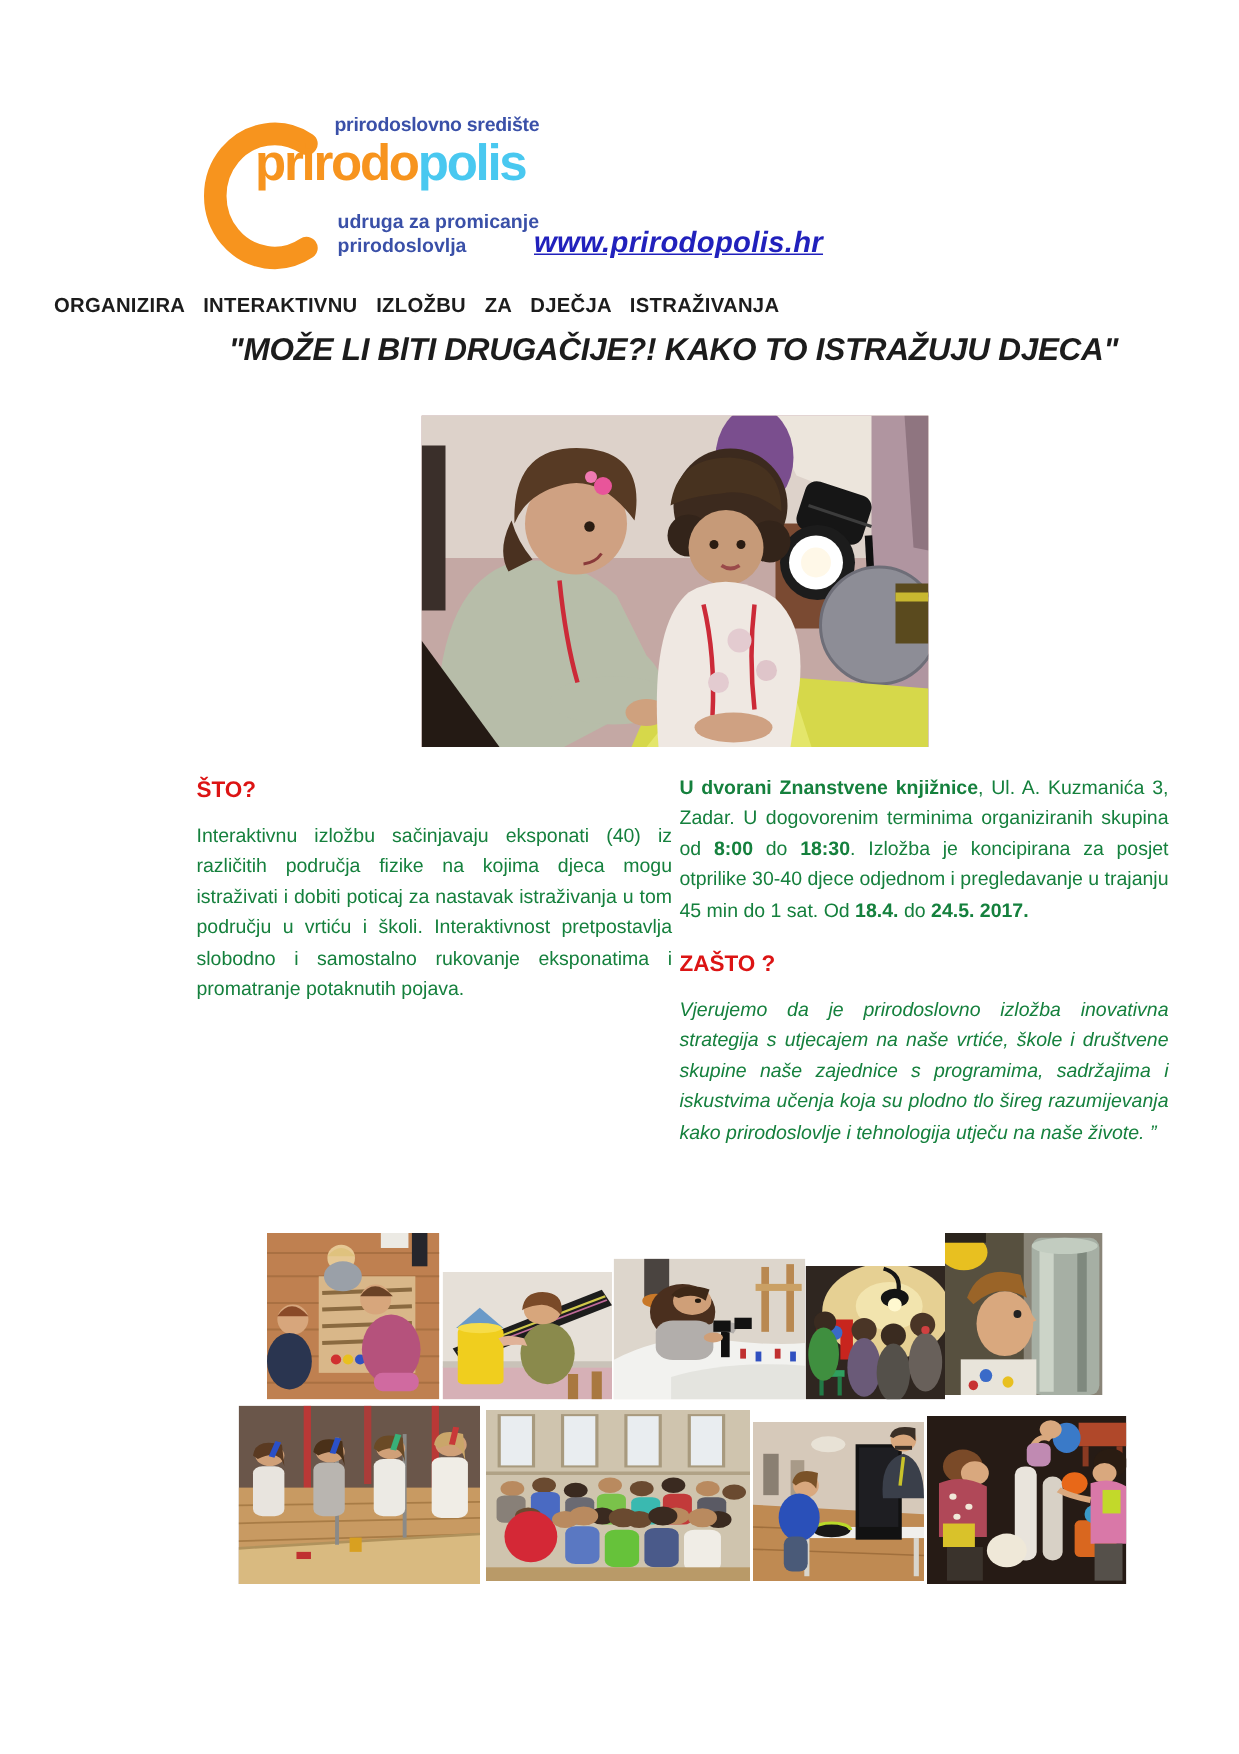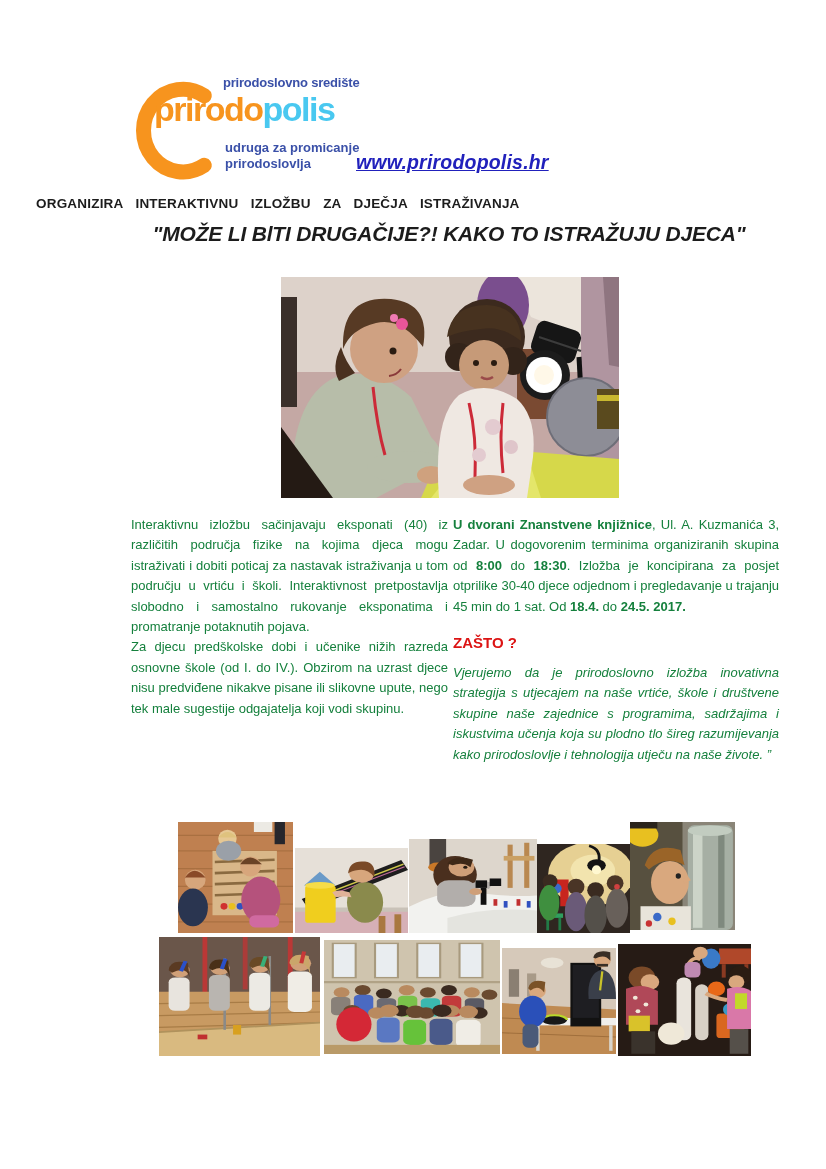--- a/index.html
+++ b/index.html
@@ -6,21 +6,21 @@
   html,body { background:#ffffff; }
   .page {
     position:relative; width:826px; height:1169px; background:#fff;
     font-family:"Liberation Sans", sans-serif; color:#1f1f1f; overflow:hidden;margin-left:36px;
   }
 
   
   .logo-block { position:absolute; left:95px; top:74px; width:240px; height:114px; }
   .logo-swoosh { position:absolute; left:0; top:4px; width:94px; height:108px; }
   .logo-top { position:absolute; left:92px; top:1px; font-size:13px; font-weight:bold; color:#3A50A8; letter-spacing:-0.2px; white-space:nowrap; }
-  .logo-brand { position:absolute; left:23px; top:16px; font-size:34px; font-weight:bold; letter-spacing:-1.5px; white-space:nowrap;text-align:right; }
+  .logo-brand { position:absolute; left:39px; top:16px; font-size:34px; font-weight:bold; letter-spacing:-1.5px; white-space:nowrap;text-align:right; }
   .logo-brand .b1 { color:#F7941E; }
   .logo-brand .b2 { color:#49C8F0; }
   .logo-bottom { position:absolute; left:94px; top:66px; font-size:13px; font-weight:bold; color:#3A50A8; line-height:16px; }
 
   
   .website { position:absolute; left:320px; top:151px; font-size:19.5px; font-weight:bold;
     color:#2121BC; text-decoration:underline; letter-spacing:0.2px; cursor:pointer;font-style:italic; }
 
   
   .line1 { position:absolute; left:0; top:196px; width:826px; text-align:left;
@@ -131,22 +131,22 @@
       <circle cx="230" cy="170" r="7" fill="#dfc5ca"></circle>
       <circle cx="198" cy="178" r="7" fill="#e3cbd0"></circle>
       <ellipse cx="208" cy="208" rx="26" ry="10" fill="#cfa182"></ellipse>
 
       <polygon points="0,150 52,221 0,221" fill="#241a14"></polygon>
     </svg>
   </div>
 
   <div class="cols">
     <div class="col-left">
+      <div class="sec-head">ŠTO?</div>
       <div class="sec-body">Interaktivnu izložbu sačinjavaju eksponati (40) iz različitih područja fizike na kojima djeca mogu istraživati i dobiti poticaj za nastavak istraživanja u tom području u vrtiću i školi. Interaktivnost pretpostavlja slobodno i samostalno rukovanje eksponatima i promatranje potaknutih pojava.</div>
-      <div class="sec-body"> Za djecu predškolske dobi i učenike nižih razreda osnovne škole (od I. do IV.). Obzirom na uzrast djece nisu predviđene nikakve pisane ili slikovne upute, nego tek male sugestije odgajatelja koji vodi skupinu.</div>
     </div>
     <div class="col-right">
       <div class="sec-body"><b>U dvorani Znanstvene knjižnice</b><span>, Ul. A. Kuzmanića 3, Zadar. U dogovorenim terminima organiziranih skupina od </span><b>8:00</b><span> do </span><b>18:30</b><span>. Izložba je koncipirana za posjet otprilike 30-40 djece odjednom i pregledavanje u trajanju 45 min do 1 sat.  Od </span><b>18.4.</b><span> do </span><b>24.5. 2017.</b></div>
       <div class="sec-head gap">ZAŠTO ?</div>
       <div class="sec-body italic">Vjerujemo da je prirodoslovno izložba inovativna strategija s utjecajem na naše vrtiće, škole i društvene skupine naše zajednice s programima, sadržajima i iskustvima učenja koja su plodno tlo šireg razumijevanja kako prirodoslovlje i tehnologija utječu na naše živote. ”</div>
     </div>
   </div>
 
   <div class="photo s1p1" role="img" aria-label="Djeca slažu kuglice na drvenom stalku na parketu">
     <svg viewBox="0 0 100 100" preserveAspectRatio="none">

